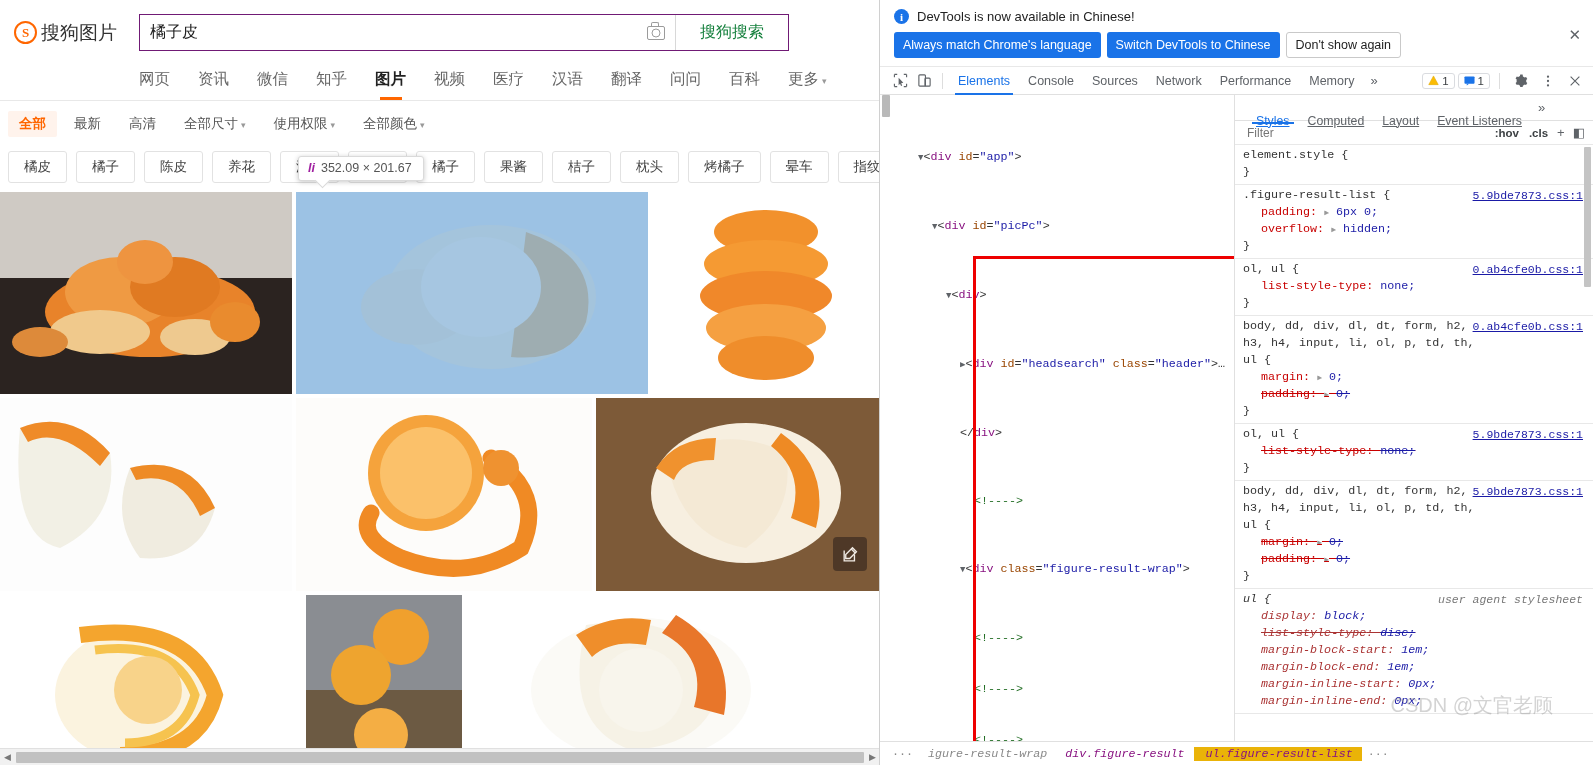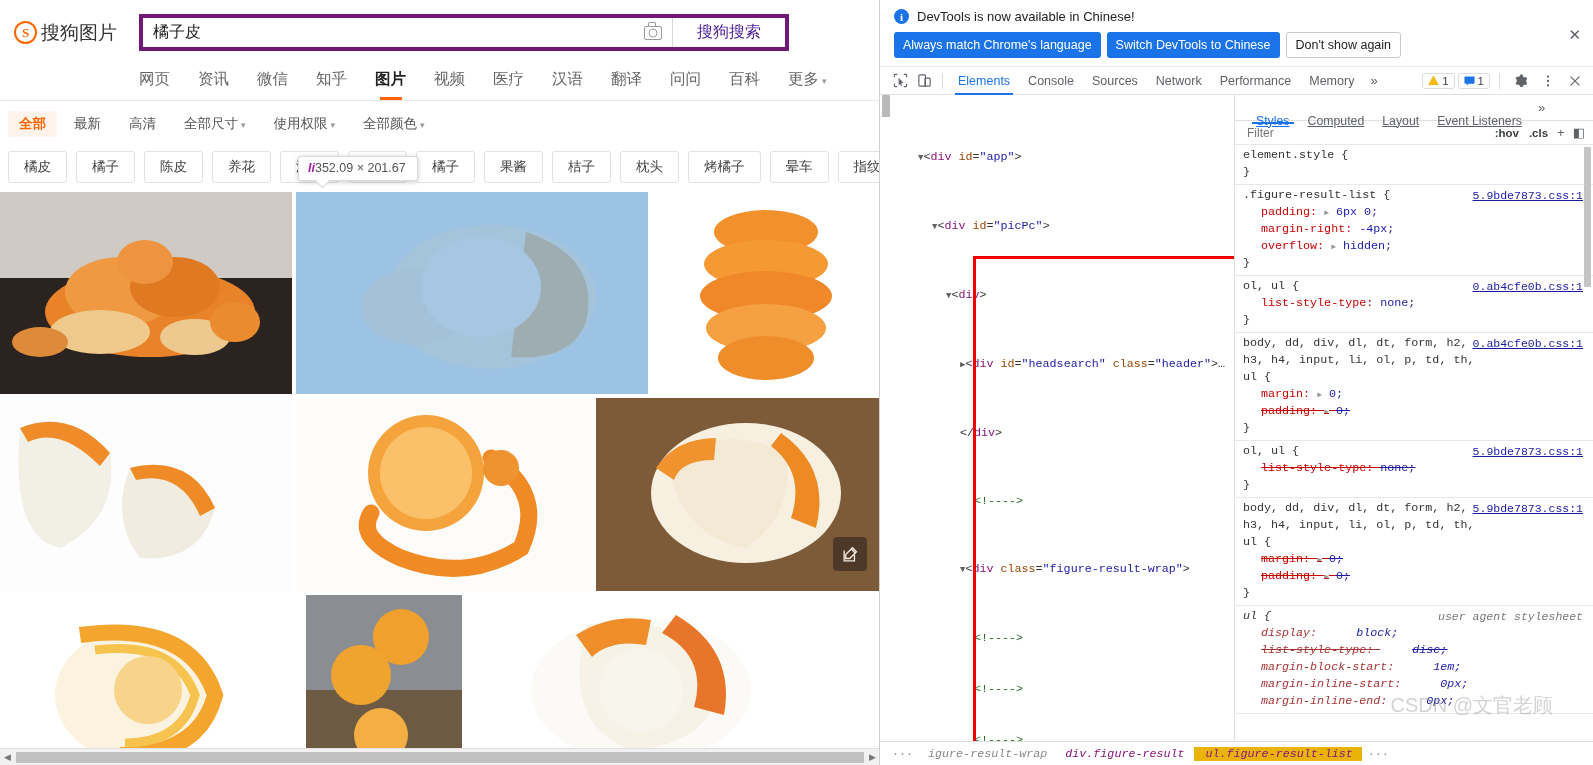--- a/index.html
+++ b/index.html
@@ -18,37 +18,37 @@
   .searchrow { display:flex; align-items:center; padding-left:14px; }
   .logo { display:flex; align-items:center; gap:4px; width:125px; flex:0 0 125px;}
   .logo-mark {
     width:23px;height:23px;border-radius:50%;
     border:2px solid #f60; color:#f60; font-weight:bold; font-size:13px;
     display:flex;align-items:center;justify-content:center;
     font-family:"Liberation Serif", serif;
   }
   .logo-text { font-size:19px; color:#333; letter-spacing:0px; font-weight:500;}
   .searchbox {
-    display:flex; align-items:stretch; border:4px solid #701a75;
+    display:flex; align-items:stretch; border:1px solid #701a75;
     height:37px; width:650px; background:#fff;
   }
   .searchinput {
     flex:1; border:none; outline:none; font-size:16px; padding:0 10px;
     color:#222; font-family:"Liberation Sans", sans-serif;
   }
   .cam-btn {
     width:38px; display:flex;align-items:center;justify-content:center;
     background:#fff; border:none; cursor:pointer;
   }
   .cam-icon { width:18px;height:14px;border:1.6px solid #9b9b9b;border-radius:2px;position:relative;}
   .cam-icon:before{content:"";position:absolute;width:7px;height:7px;border:1.6px solid #9b9b9b;border-radius:50%;left:50%;top:50%;transform:translate(-50%,-50%);}
   .cam-icon:after{content:"";position:absolute;width:6px;height:3px;background:#fff;border:1.6px solid #9b9b9b;border-bottom:none;border-radius:2px 2px 0 0;left:3px;top:-5px;}
   .search-btn {
     width:113px; border:none; border-left:1px solid #d8d8d8;
-    background:#fff; font-size:16px; color:#4c1d95; cursor:pointer;
+    background:#fff; font-size:16px; color:#15803d; cursor:pointer;
     font-family:"Liberation Sans", sans-serif;
   }
 
   .navtabs { display:flex; gap:0; padding:12px 0 0 125px; }
   .navtab {
     font-size:15.5px; color:#666; padding:6px 14px 10px 14px; cursor:pointer;
     position:relative; white-space:nowrap;
   }
   .navtab.active { color:#222; font-weight:bold; }
   .navtab.active:after {
@@ -71,21 +71,21 @@
     border:1px solid #e2e2e2; border-radius:3px; background:#fff;
     font-size:13.5px; color:#444; padding:6px 15px; cursor:pointer; white-space:nowrap;
   }
 
   .tooltip {
     position:absolute; left:298px; top:156px; background:#fff;
     border:1px solid #dadada; border-radius:3px; box-shadow:0 1px 5px rgba(0,0,0,.22);
     padding:4px 11px 5px 9px; font-size:12.5px; color:#555; z-index:40;
     font-family:"Liberation Sans", sans-serif; white-space:nowrap;
   }
-  .tooltip .tagname { color:#a020a0; font-weight:bold; font-style:italic; }
+  .tooltip .tagname { color:#a020a0; font-weight:bold; font-style:italic; margin-right:6px;}
   .tooltip:after{
     content:""; position:absolute; left:18px; bottom:-6px; width:10px;height:10px;
     background:#fff; border-right:1px solid #dadada;border-bottom:1px solid #dadada;
     transform:rotate(45deg);
   }
 
   
   .grid { position:relative; width:880px; }
   .grid-row { display:flex; gap:4px; margin-bottom:4px; padding:0 0 0 0;}
   .cell { position:relative; overflow:hidden; }
@@ -169,21 +169,21 @@
   .rule { border-bottom:1px solid #e8e8e8; padding:2px 8px 3px 8px; position:relative; }
   .rule .sel-line { color:#333; }
   .rule .src { position:absolute; right:10px; top:2px; color:#1a1aa6; text-decoration:underline;
     font-size:11.5px; cursor:pointer;}
   .rule .src.ua { color:#777; text-decoration:none; font-style:italic;}
   .prop { padding-left:18px; color:#c80000; }
   .prop .pv { color:#1a1aa6; }
   .prop.struck { text-decoration:line-through; color:#c80000; }
   .prop.struck .pv { text-decoration:line-through; color:#1a1aa6;}
   .prop.ua { color:#a33; font-style:italic; }
-  .prop.ua .pv { color:#1a1aa6; font-style:italic;margin-left:32px;}
+  .prop.ua .pv { color:#1a1aa6; font-style:italic;}
   .tri { color:#999; font-size:8px; }
   .warn-tri { color:#e8a33d; font-size:10px; margin-right:2px;}
   .css-sb { position:absolute; right:0; top:0; width:11px; height:100%; }
   .css-sb .thumb { position:absolute; right:2px; width:7px; background:#c4c4c4; border-radius:1px;}
 
   .dt-breadcrumb { height:24px; border-top:1px solid #e0e0e0; display:flex; align-items:center;
     padding-left:6px; font-family:"Liberation Mono", monospace; font-size:11.7px; background:#fff;}
   .crumb { padding:0 9px; color:#881280; cursor:pointer; white-space:nowrap;font-style:italic;}
   .crumb.first { color:#888; }
   .crumb.last { background:#eab308;padding-left:12px; }
@@ -542,21 +542,20 @@
 
           <div class="rule">
             <div class="sel-line">element.style {</div>
             <div class="sel-line">}</div>
           </div>
 
           <div class="rule">
             <div class="sel-line">.figure-result-list {</div>
             <a class="src">5.9bde7873.css:1</a>
             <div class="prop"><span>padding</span>: <span class="tri">▶</span> <span class="pv">6px 0;</span></div>
-            <div class="prop"><span>margin-right</span>: <span class="pv">-4px;</span></div>
             <div class="prop"><span>overflow</span>: <span class="tri">▶</span> <span class="pv">hidden;</span></div>
             <div class="sel-line">}</div>
           </div>
 
           <div class="rule">
             <div class="sel-line">ol, ul {</div>
             <a class="src">0.ab4cfe0b.css:1</a>
             <div class="prop"><span>list-style-type</span>: <span class="pv">none;</span></div>
             <div class="sel-line">}</div>
           </div>
@@ -583,20 +582,21 @@
             <div class="prop struck"><span>padding</span>: <span class="tri">▶</span> <span class="pv">0;</span></div>
             <div class="sel-line">}</div>
           </div>
 
           <div class="rule">
             <div class="sel-line" style="font-style:italic">ul {</div>
             <span class="src ua">user agent stylesheet</span>
             <div class="prop ua"><span>display</span>: <span class="pv">block;</span></div>
             <div class="prop ua struck"><span>list-style-type</span>: <span class="pv">disc;</span></div>
             <div class="prop ua"><span>margin-block-start</span>: <span class="pv">1em;</span></div>
+            <div class="prop ua"><span>margin-block-end</span>: <span class="pv">1em;</span></div>
             <div class="prop ua"><span>margin-inline-start</span>: <span class="pv">0px;</span></div>
             <div class="prop ua"><span>margin-inline-end</span>: <span class="pv">0px;</span></div>
 
           </div>
 
           <div class="css-sb">
             <div class="thumb" style="top:2px;height:140px;"></div>
           </div>
 
         </div>

